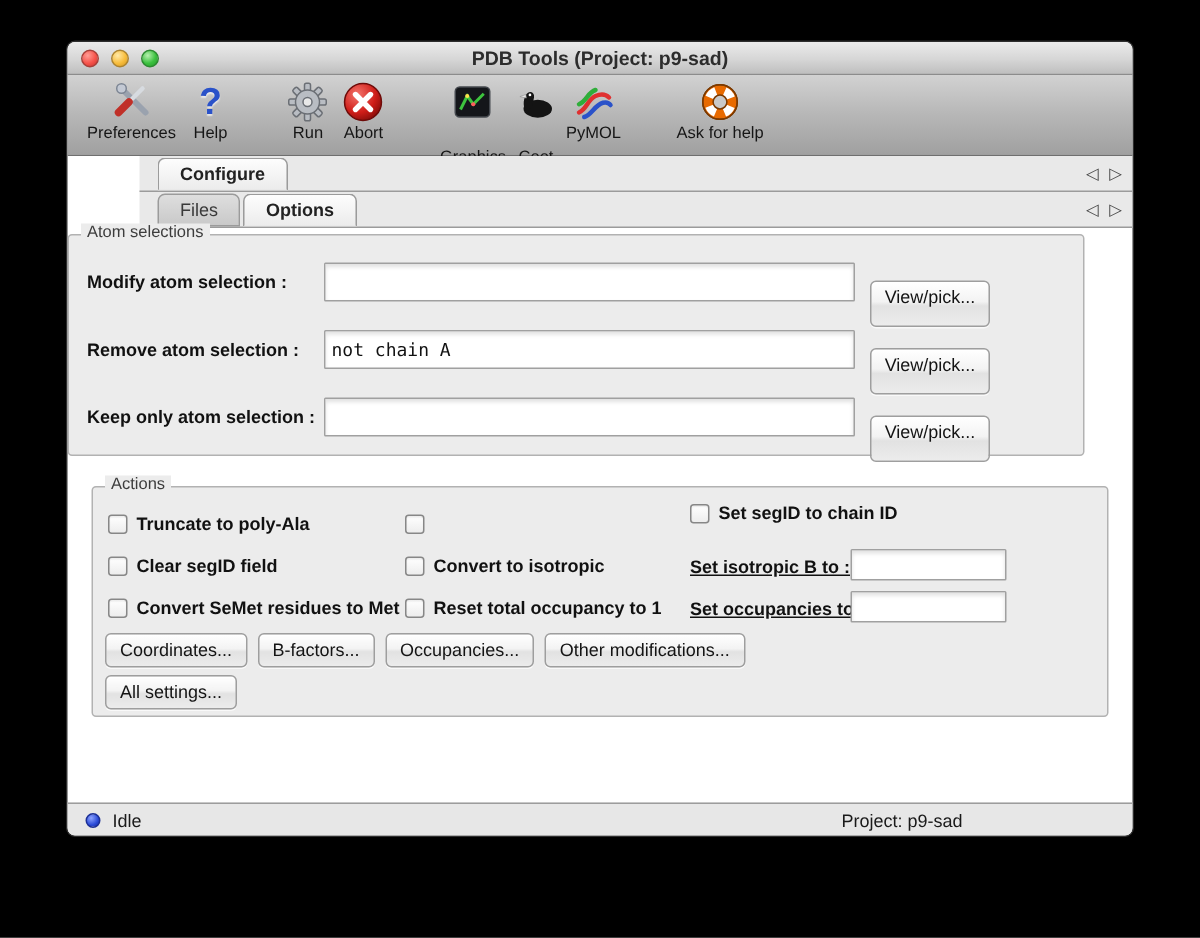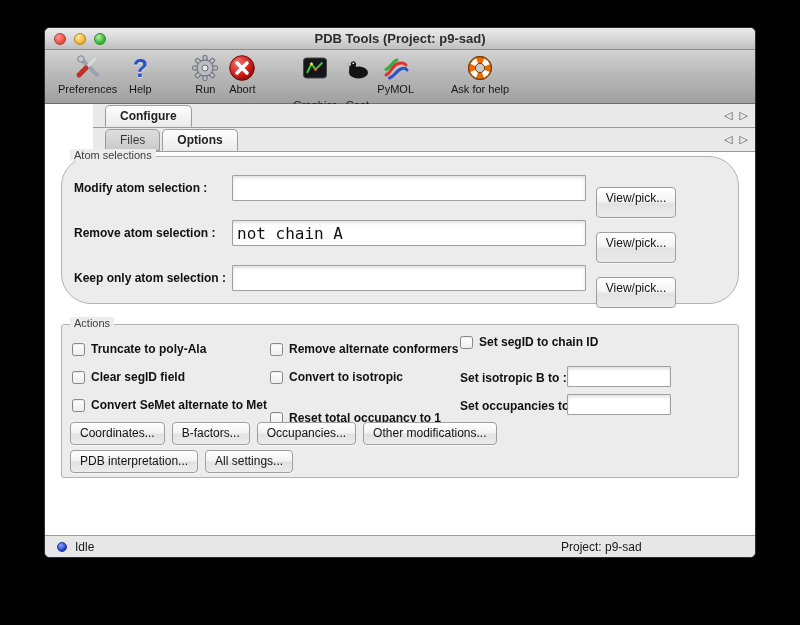--- a/index.html
+++ b/index.html
@@ -82,26 +82,26 @@
   .groupbox {
     position: absolute;
     border: 1px solid #b2b2b2; border-radius: 3px;
     background: #ececec;
   }
   .grouplabel {
     position: absolute; top: -8px; left: 8px;
     background: #ececec; padding: 0 4px;
     font-size: 11px; color: #3d3d3d;
   }
-  .g1 { left: 16px; top: 128px; width: 678px; height: 148px; border-radius: 30px; }
+  .g1 { left: 0; top: 128px; width: 678px; height: 148px; }
   .g2 { left: 16px; top: 296px; width: 678px; height: 154px; }
   .selrow { position: absolute; left: 10px; height: 26px; width: 658px; }
   .sellabel { position: absolute; left: 2px; top: 6px; font-size: 12px; font-weight: bold; color: #111; white-space: nowrap; }
   .txt {
-    font-family: "DejaVu Sans Mono", monospace; font-size: 16px; color: #111;
+    font-family: "DejaVu Sans Mono", monospace; font-size: 12px; color: #111;
     border: 1px solid #a0a0a0; background: #fff;
     padding: 2px 4px;
     box-shadow: inset 0 2px 3px rgba(0,0,0,0.12);
     border-radius: 1px;
   }
   .selinput { position: absolute; left: 160px; top: 0; width: 354px; height: 26px; }
   .macbtn {
     font-family: "Liberation Sans", sans-serif; font-size: 12px; color: #141414;
     background: linear-gradient(#ffffff, #f3f3f3 45%, #e2e2e2 55%, #ececec);
     border: 1px solid #9e9e9e; border-radius: 4px;
@@ -113,21 +113,21 @@
   
   .cb { position: absolute; display: flex; align-items: center; height: 16px; }
   .cbbox {
     width: 13px; height: 13px; flex: 0 0 13px;
     border: 1px solid #878787; border-radius: 2.5px;
     background: linear-gradient(#ffffff, #ededed);
     box-shadow: inset 0 1px 1px rgba(0,0,0,0.08);
     margin-right: 6px;
   }
   .cblabel { font-size: 12px; font-weight: bold; color: #111; white-space: nowrap; text-align: center; }
-  .fieldlabel { position: absolute; font-size: 12px; font-weight: bold; color: #111; white-space: nowrap; }
+  .fieldlabel { position: absolute; font-size: 12px; font-weight: bold; color: #111; white-space: nowrap; text-decoration: underline; }
   .smallinput { position: absolute; width: 104px; height: 21px; }
   .btnrow { position: absolute; left: 8px; display: flex; gap: 7px; }
   
   .statusbar {
     position: absolute; left: 0; bottom: 0; width: 100%; height: 22px;
     background: #e7e7e7;
     border-top: 1px solid #9c9c9c;
   }
   .statusdot {
     position: absolute; left: 12px; top: 6px;
@@ -290,53 +290,51 @@
     <div class="cb" style="left:10px; top:16px;">
       <span class="cbbox"></span>
       <span class="cblabel">Truncate to poly-Ala</span>
     </div>
     <div class="cb" style="left:10px; top:44px;">
       <span class="cbbox"></span>
       <span class="cblabel">Clear segID field</span>
     </div>
     <div class="cb" style="left:10px; top:72px;">
       <span class="cbbox"></span>
-      <span class="cblabel">Convert SeMet alternate to Met</span>
+      <span class="cblabel">Convert SeMet residues to Met</span>
     </div>
 
     <div class="cb" style="left:208px; top:16px;">
       <span class="cbbox"></span>
-      <span class="cblabel">Remove alternate conformers</span>
     </div>
     <div class="cb" style="left:208px; top:44px;">
       <span class="cbbox"></span>
       <span class="cblabel">Convert to isotropic</span>
     </div>
-    <div class="cb" style="left:208px; top:72px;margin-top:13px;">
+    <div class="cb" style="left:208px; top:72px;">
       <span class="cbbox"></span>
       <span class="cblabel">Reset total occupancy to 1</span>
     </div>
 
     <div class="cb" style="left:398px; top:9px;">
       <span class="cbbox"></span>
       <span class="cblabel">Set segID to chain ID</span>
     </div>
     <span class="fieldlabel" style="left:398px; top:46px;">Set isotropic B to :</span>
     <input class="txt smallinput" style="left: 505px; top: 41px;" type="text" value="">
     <span class="fieldlabel" style="left:398px; top:74px;">Set occupancies to :</span>
     <input class="txt smallinput" style="left: 505px; top: 69px;" type="text" value="">
 
     <div class="btnrow" style="top:97px;">
       <button class="macbtn">Coordinates...</button>
       <button class="macbtn">B-factors...</button>
       <button class="macbtn">Occupancies...</button>
       <button class="macbtn">Other modifications...</button>
     </div>
     <div class="btnrow" style="top:125px;">
-      <button class="macbtn">PDB interpretation...</button>
       <button class="macbtn">All settings...</button>
     </div>
   </div>
 
   <div class="statusbar">
     <span class="statusdot"></span>
     <span class="statustext">Idle</span>
     <span class="projecttext">Project: p9-sad</span>
   </div>
 

